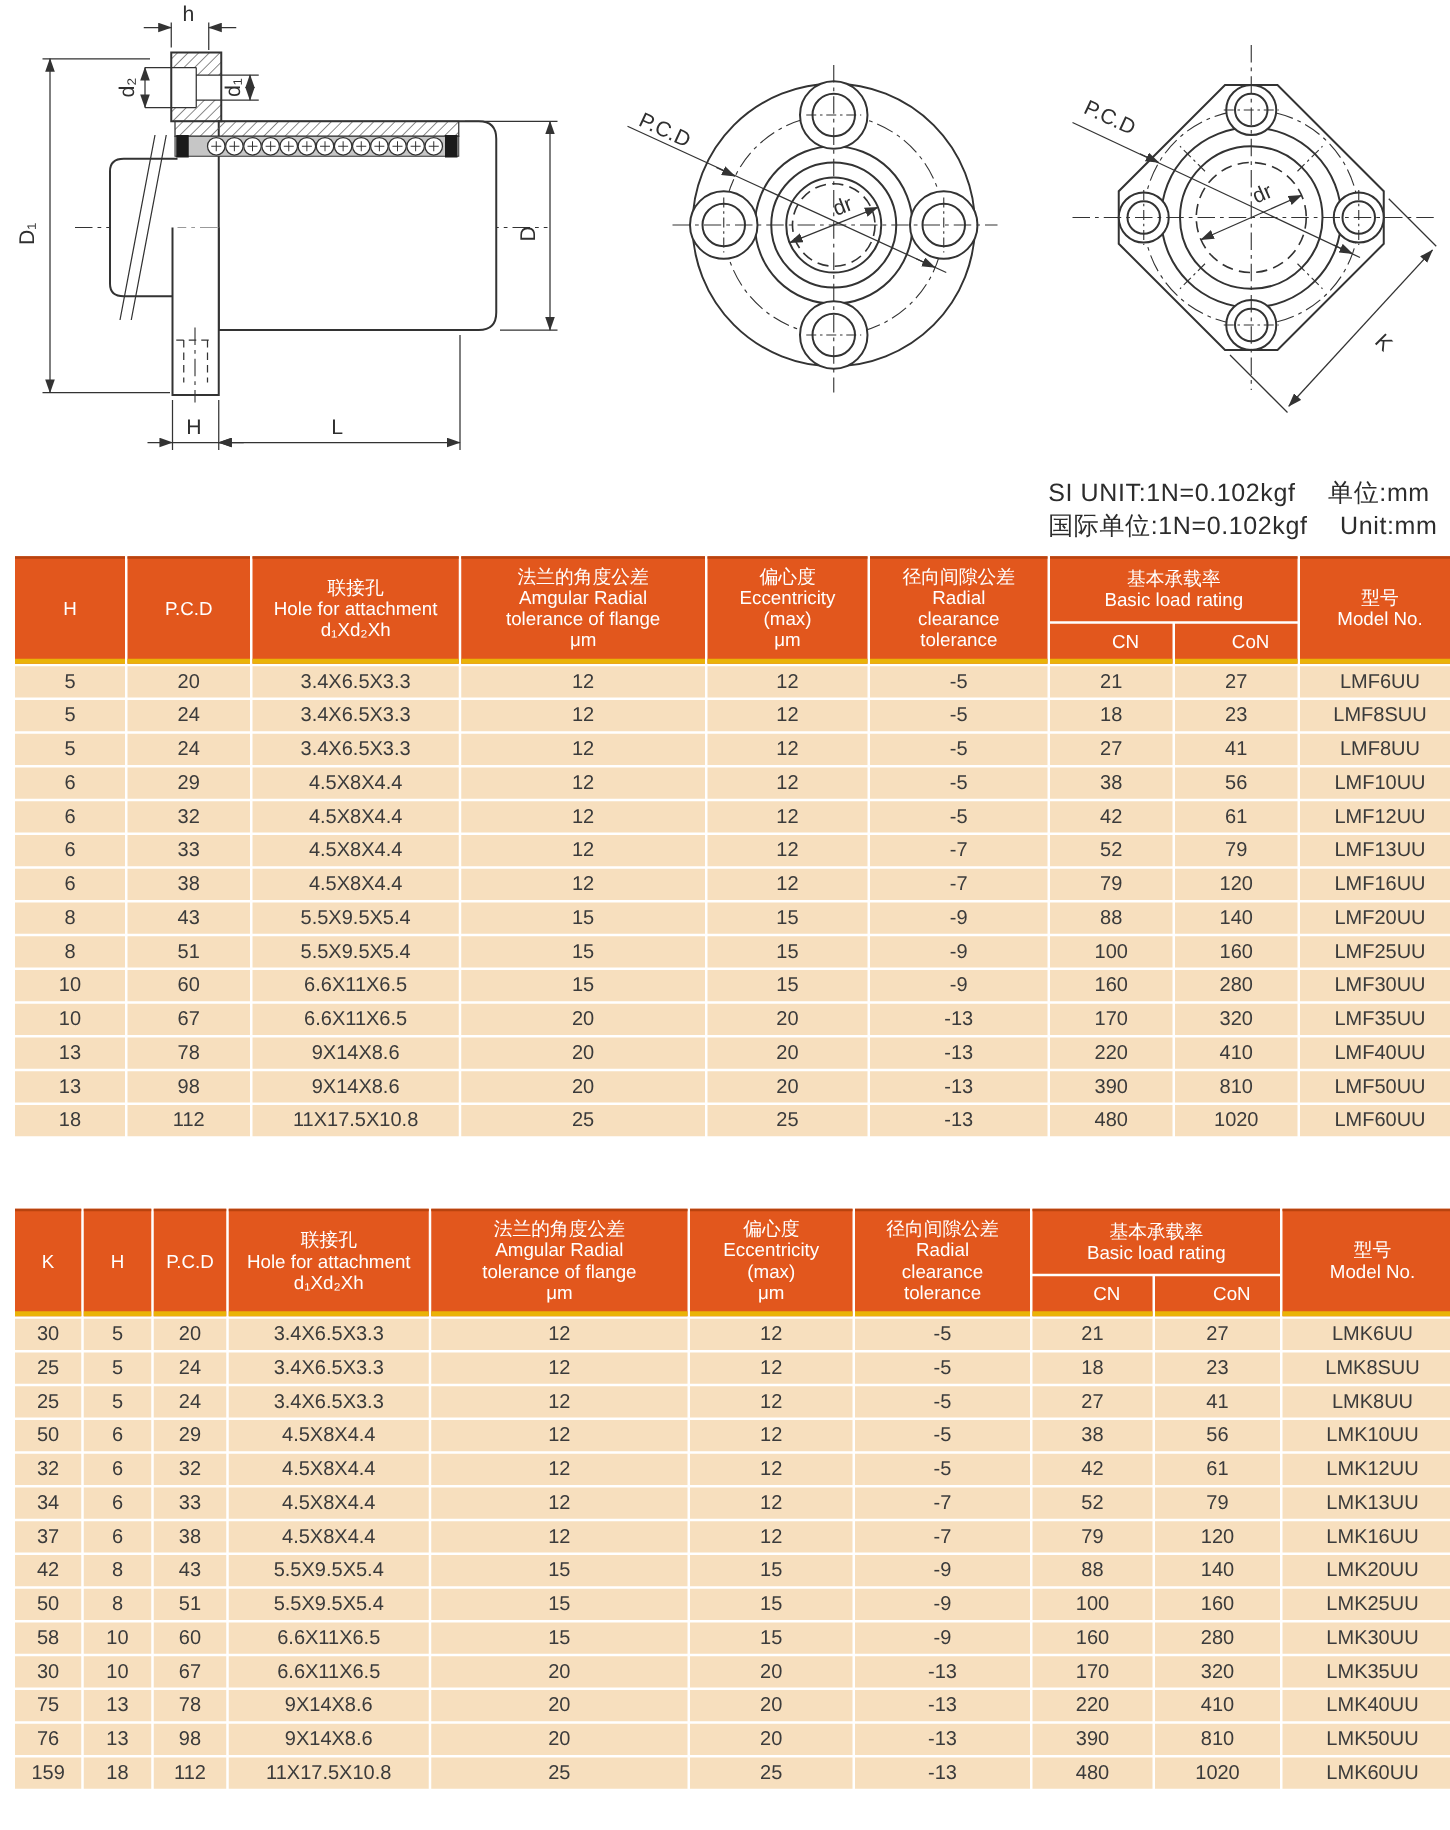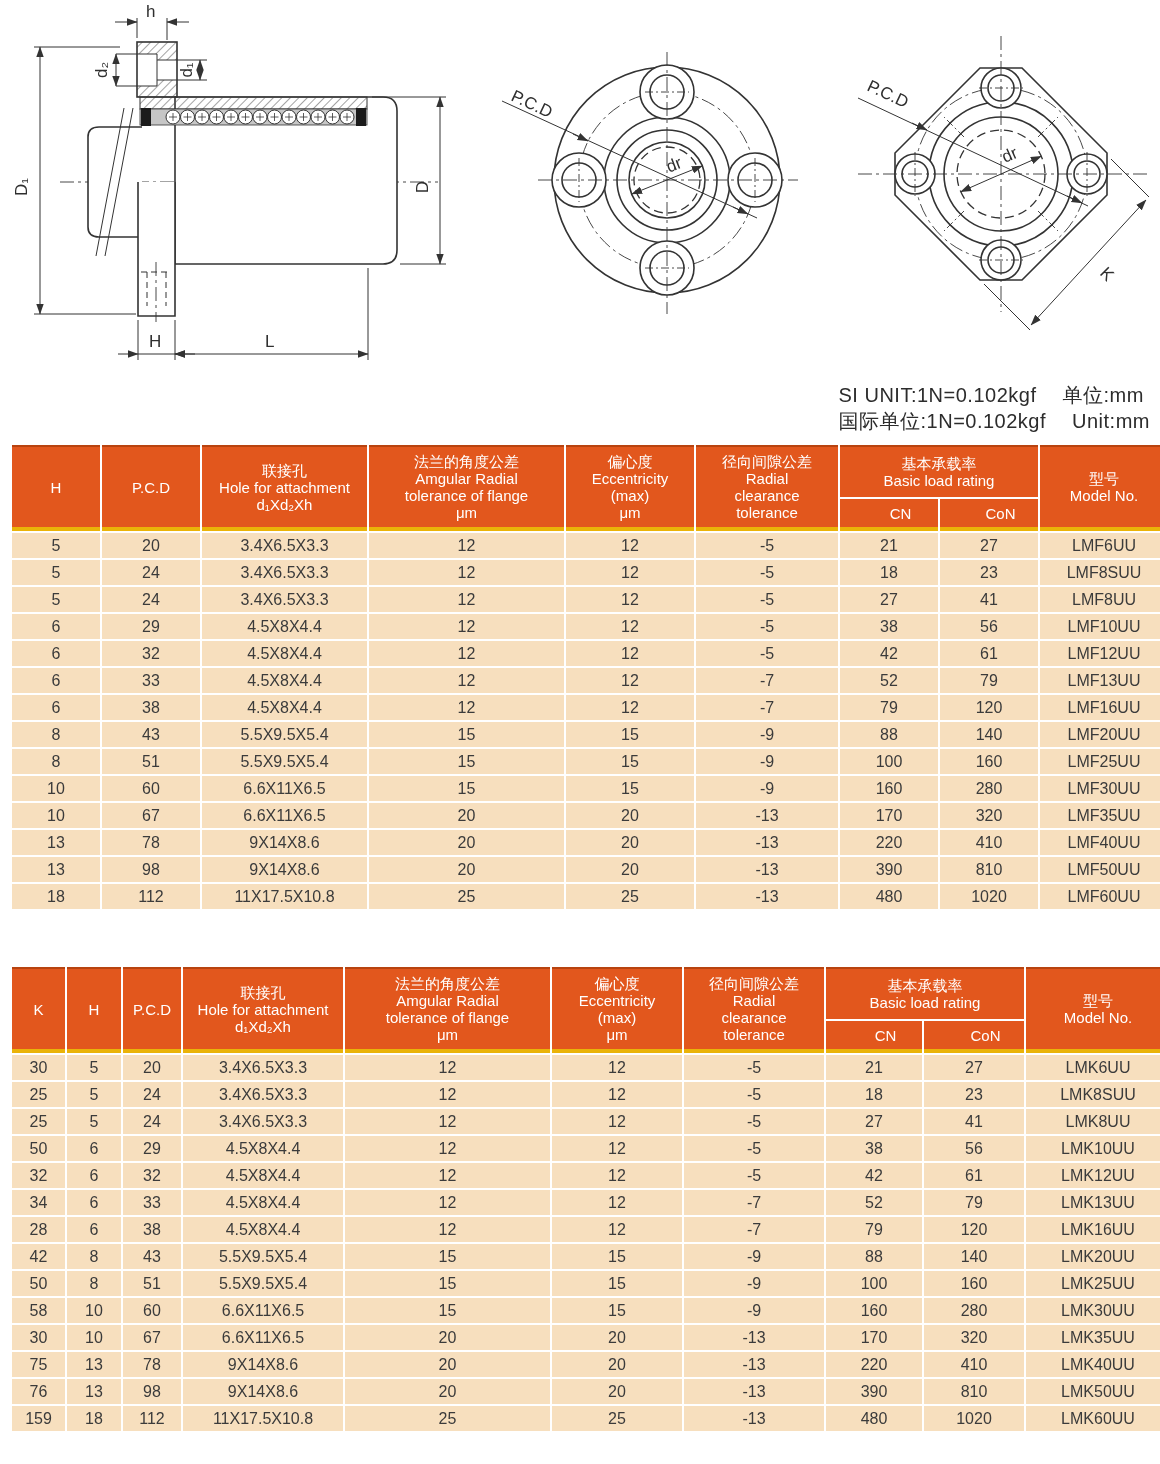--- a/index.html
+++ b/index.html
@@ -563,21 +563,21 @@
           <td>4.5X8X4.4</td>
           <td>12</td>
           <td>12</td>
           <td>-7</td>
           <td>52</td>
           <td>79</td>
           <td>LMK13UU</td>
         </tr>
 
         <tr>
-          <td>28</td>
+          <td>37</td>
           <td>6</td>
           <td>38</td>
           <td>4.5X8X4.4</td>
           <td>12</td>
           <td>12</td>
           <td>-7</td>
           <td>79</td>
           <td>120</td>
           <td>LMK16UU</td>
         </tr>

